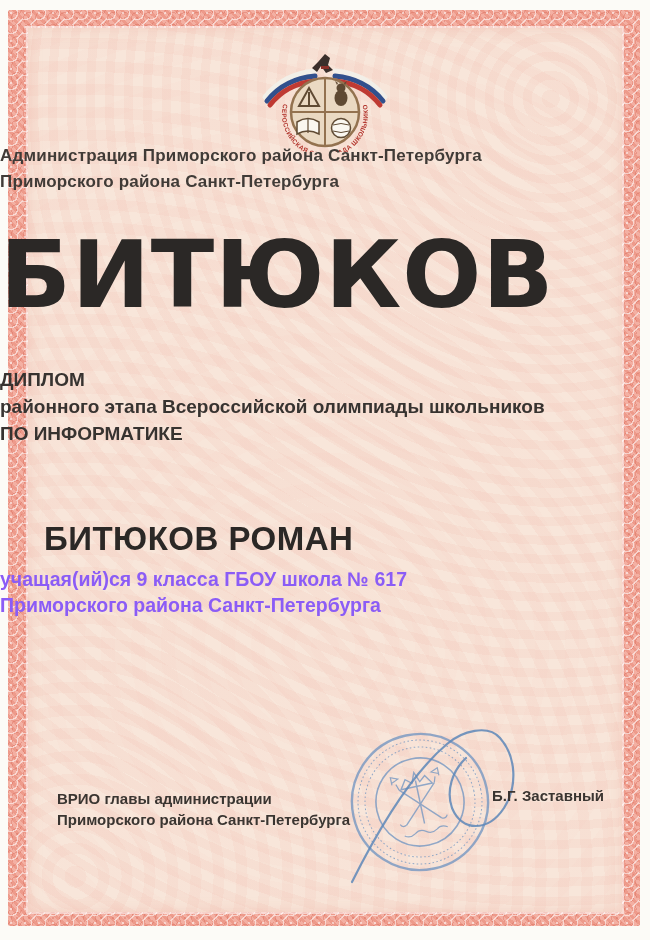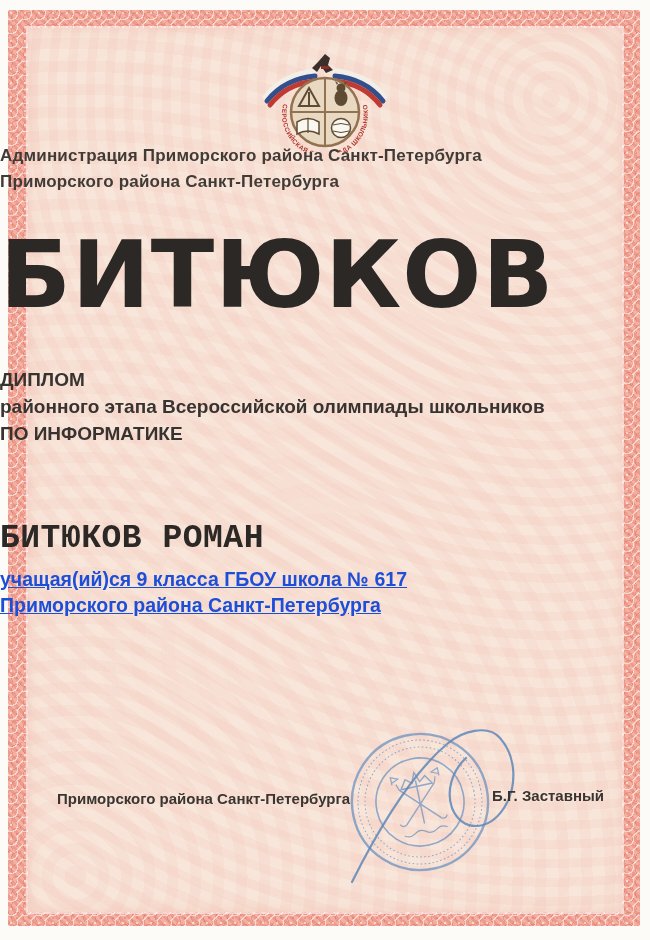--- a/index.html
+++ b/index.html
@@ -35,24 +35,24 @@
     top:143px;font-size:17px;line-height:26px;font-weight:700;
     color:#403b37;letter-spacing:.2px;
   }
   .title{
     top:222px;font-family:"DejaVu Sans",sans-serif;font-size:93px;line-height:1.15;
     font-weight:800;color:#2b2826;letter-spacing:1px;
   }
   .award{top:366px;font-size:19px;line-height:27px;font-weight:700;color:#373330;}
   .awarded{top:460px;font-size:20px;font-weight:700;letter-spacing:2px;color:#332f2c;}
   .name{
-    top:520px;font-family:Liberation Mono, monospace;font-size:33px;
-    font-weight:700;color:#2b2826;letter-spacing:.5px;
+    top:520px;font-family:Liberation Sans, sans-serif;font-size:33px;
+    font-weight:700;color:#2b2826;letter-spacing:.5px;margin-left:44px;
   }
-  .recipient-details{top:566px;font-size:19.5px;line-height:26px;font-weight:700;color:#1d4ed8;text-decoration:underline;}
+  .recipient-details{top:566px;font-size:19.5px;line-height:26px;font-weight:700;color:#8b5cf6;}
   .signatory{
     left:57px;top:788px;font-size:15px;line-height:21px;font-weight:700;
     color:#3a3531;text-align:left;
   }
   .signer-name{left:492px;top:787px;font-size:15px;font-weight:700;color:#3a3531;}
   .year{top:854px;font-size:17px;font-weight:700;color:#343030;letter-spacing:.5px;}
   svg text{font-family:"Liberation Sans",sans-serif;}
 </style>
 </head>
 <body>
@@ -146,19 +146,20 @@
       <path d="M56,58 l0,-8 7,3 -7,3 M104,58 l0,-8 -7,3 7,3" stroke-width="1.2"></path>
     </g>
   </svg>
 
   <svg class="abs" style="left:330px;top:696px;" width="230" height="200" viewBox="0 0 230 200">
     <path d="M22,186 C55,120 85,75 117,48 C132,35 158,28 170,42 C186,60 188,90 174,112
              C158,136 132,136 122,112 C116,95 122,75 136,62" fill="none" stroke="#5d87b8" stroke-width="2.2" stroke-linecap="round" opacity="0.85"></path>
   </svg>
 
   <div class="abs signatory">
+    <div>ВРИО главы администрации</div>
     <div>Приморского района Санкт-Петербурга</div>
   </div>
 
   <div class="abs signer-name">Б.Г. Заставный</div>
 
 
 </div>
 
 </body></html>

